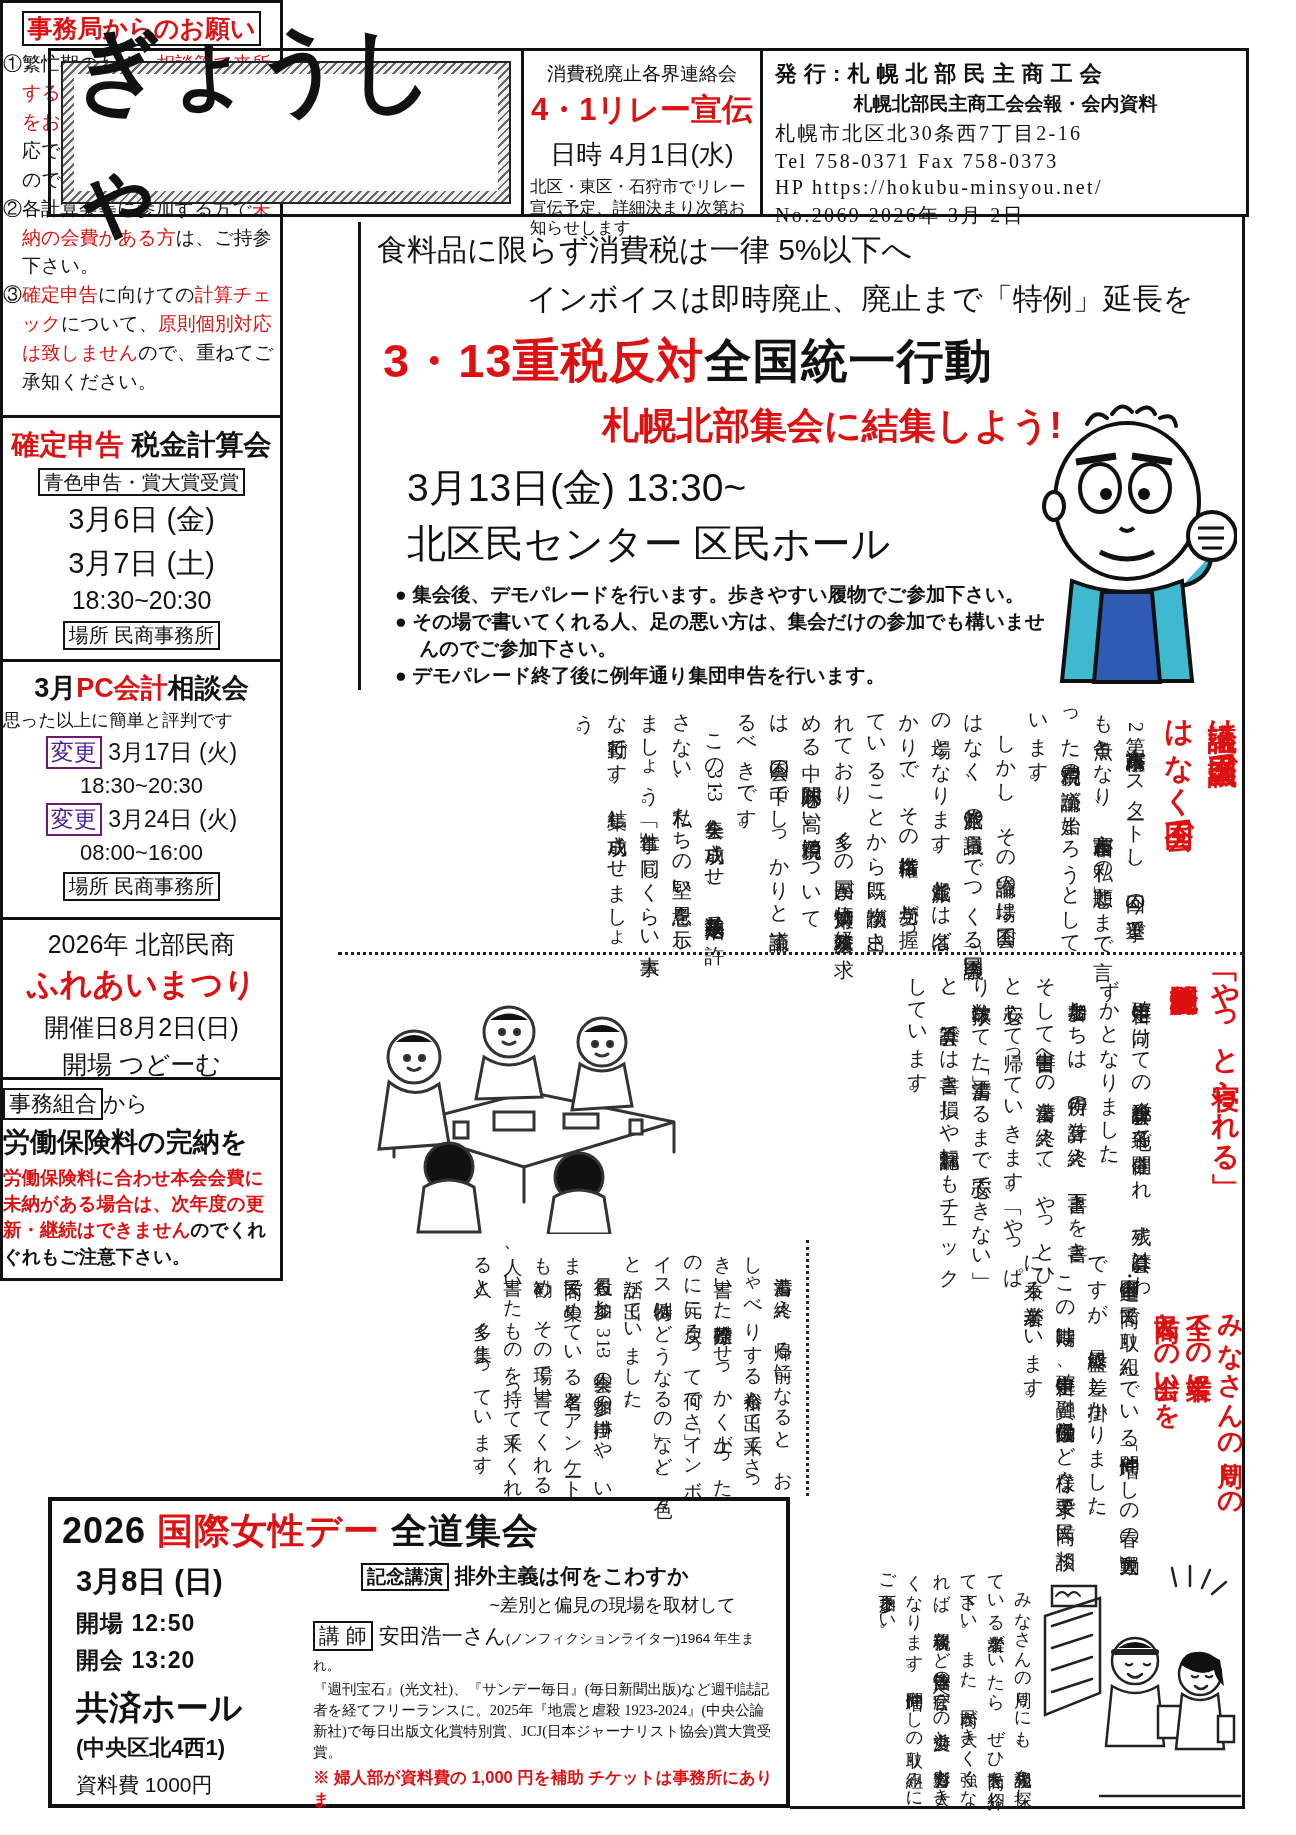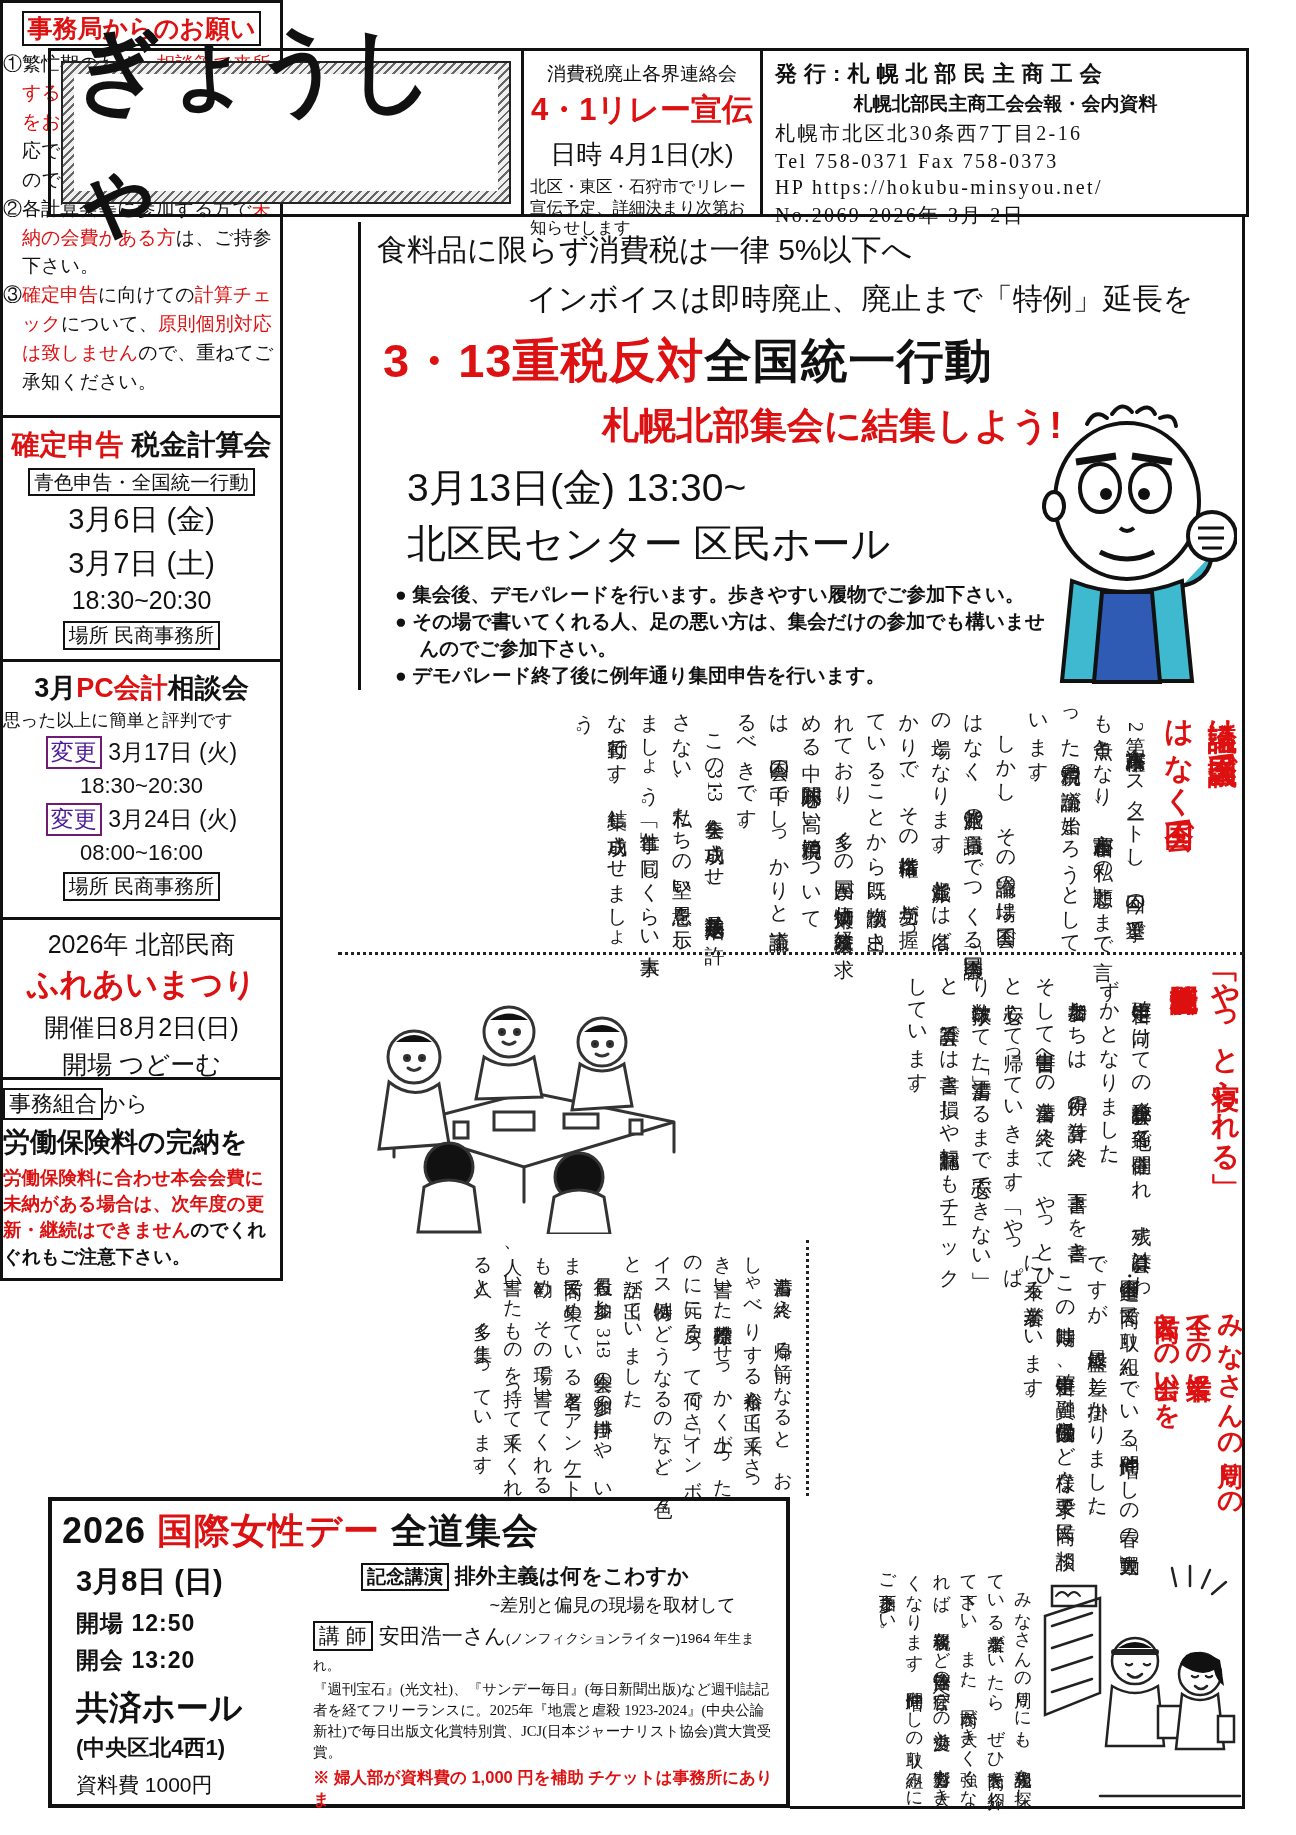--- a/index.html
+++ b/index.html
@@ -158,21 +158,21 @@
       <div class="req-item"><span class="blk">①繁忙期のため、</span><span class="red">相談等で来所する際は、必ず事前にご連絡をお願いします。</span><span class="blk">その場で対応できないこともありえますので、ご了承下さい。</span></div>
       <div class="req-item"><span class="blk">②各計算会等に参加する方で</span><span class="red">未納の会費がある方</span><span class="blk">は、ご持参下さい。</span></div>
       <div class="req-item"><span class="blk">③</span><span class="red">確定申告</span><span class="blk">に向けての</span><span class="red">計算チェック</span><span class="blk">について、</span><span class="red">原則個別対応は致しません</span><span class="blk">ので、重ねてご承知ください。</span></div>
     </div>
 
     <div id="sec-keisan" class="side-sec">
       <div class="keisan-title">
         <span class="red">確定申告</span><span class="blk"> 税金計算会</span>
       </div>
       <div class="keisan-sub">
-        <span class="boxed">青色申告・全国統一行動</span>
+        <span class="boxed">青色申告・賞大賞受賞</span>
       </div>
       <div class="keisan-date">3月6日 (金)</div>
       <div class="keisan-date">3月7日 (土)</div>
       <div class="keisan-time">18:30~20:30</div>
       <div class="place">
         <span class="boxed">場所 民商事務所</span>
       </div>
     </div>
 
     <div id="sec-pc" class="side-sec">

